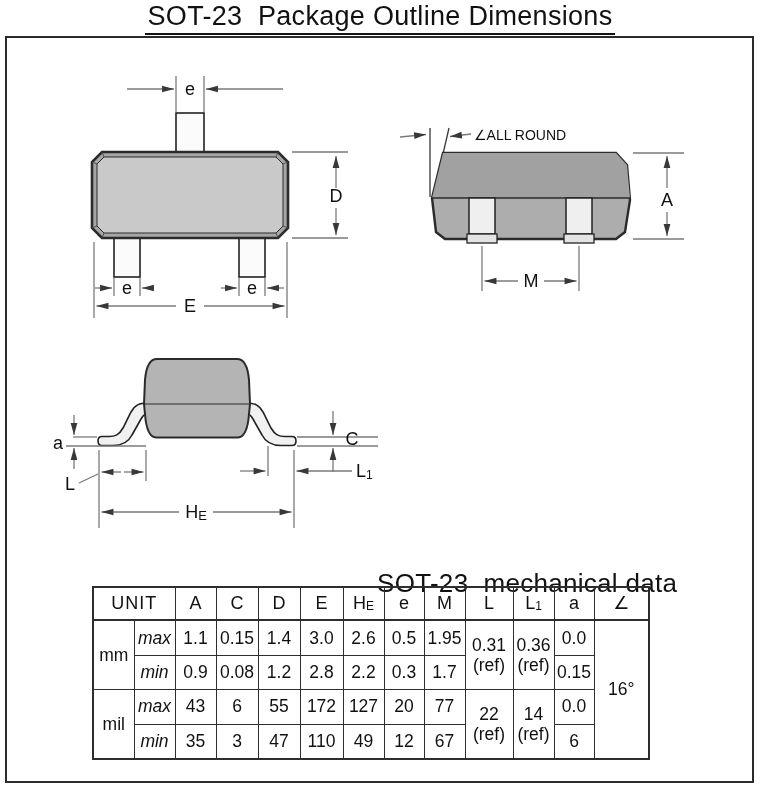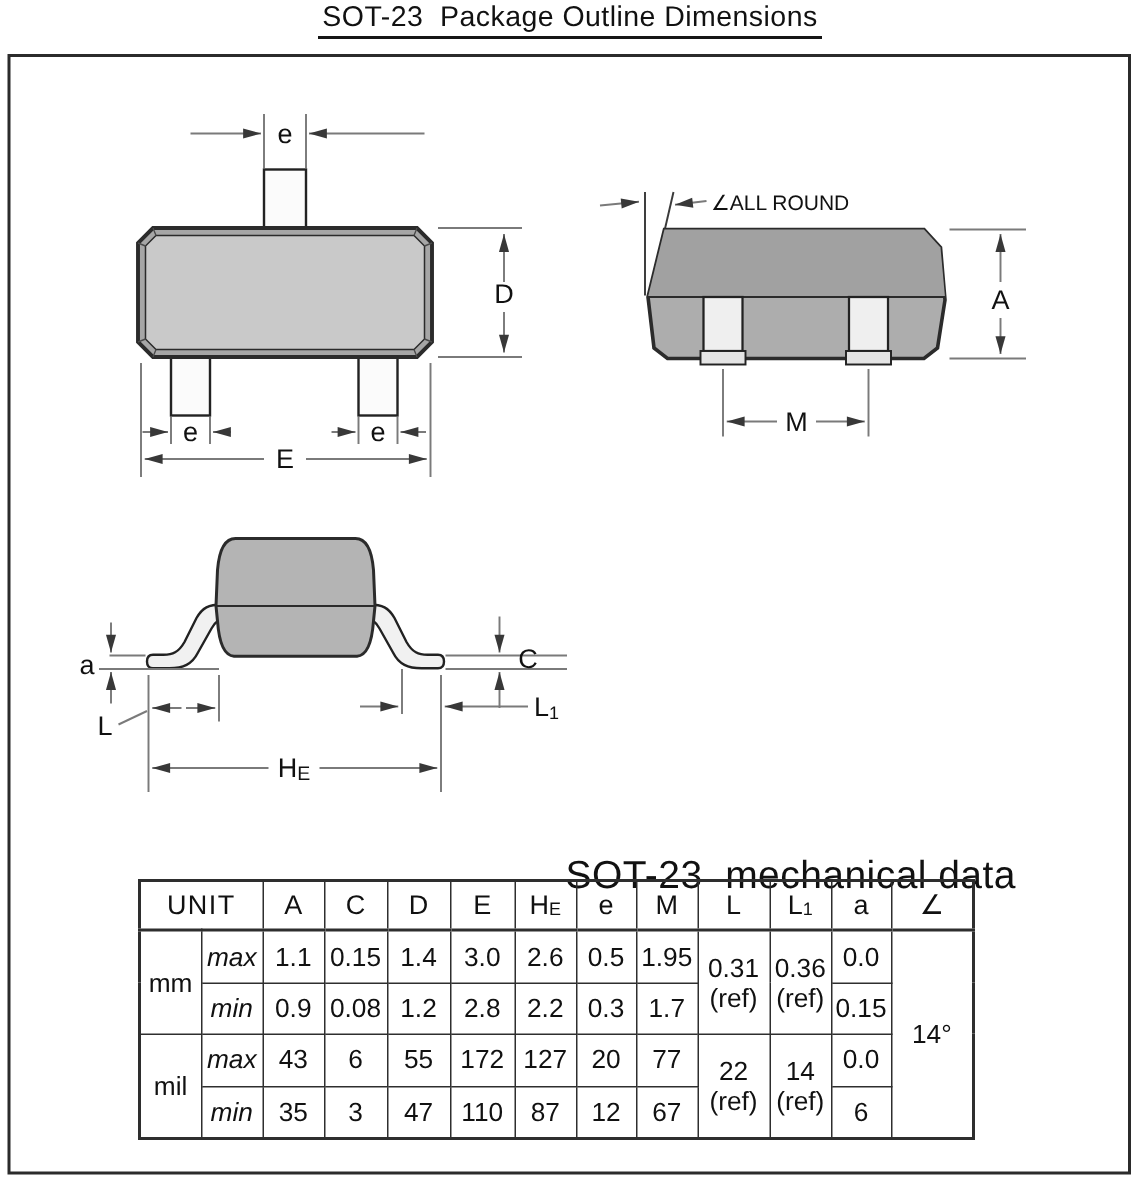--- a/index.html
+++ b/index.html
@@ -2,21 +2,21 @@
 <html><head>
 <meta charset="utf-8">
 <style>
   html,body { margin:0; padding:0; }
   body {
     width:760px; height:794px; background:#ffffff; position:relative; overflow:hidden;
     font-family:"Liberation Sans","DejaVu Sans",sans-serif; color:#111;
   }
   .title-wrap { position:absolute; top:1px; left:0; width:760px; text-align:center; }
   .page-title {
-    display:inline-block; font-size:19px; font-weight:400; letter-spacing:.3px;
+    display:inline-block; font-size:27px; font-weight:400; letter-spacing:.3px;
     border-bottom:2.5px solid #151515; padding:0 3px 1px 3px; white-space:pre;
   }
   .frame { position:absolute; left:5px; top:36px; width:745px; height:743px;
     border:2px solid #2b2b2b; }
   svg.drawings { position:absolute; left:0; top:0; width:760px; height:794px; }
   svg .dim { stroke:#7a7a7a; stroke-width:1.3; fill:none; }
   svg text { fill:#111; font-size:18px; }
   svg .lab-s { font-size:14px; }
   .table-title { position:absolute; left:377px; top:568px; font-size:26px;
     letter-spacing:.3px; white-space:pre; }
@@ -238,21 +238,21 @@
     <td>1.95</td>
     <td rowspan="2">
           <div>0.31</div>
           <div>(ref)</div>
         </td>
     <td rowspan="2">
           <div>0.36</div>
           <div>(ref)</div>
         </td>
     <td>0.0</td>
-    <td rowspan="4" class="angle-cell">14°</td>
+    <td rowspan="4" class="angle-cell">16°</td>
   </tr>
   <tr style="height:34px">
     <td class="mx">min</td>
     <td>0.9</td>
     <td>0.08</td>
     <td>1.2</td>
     <td>2.8</td>
     <td>2.2</td>
     <td>0.3</td>
     <td>1.7</td>
@@ -277,19 +277,19 @@
           <div>(ref)</div>
         </td>
     <td>0.0</td>
   </tr>
   <tr style="height:35px">
     <td class="mx">min</td>
     <td>35</td>
     <td>3</td>
     <td>47</td>
     <td>110</td>
-    <td>87</td>
+    <td>49</td>
     <td>12</td>
     <td>67</td>
     <td>6</td>
   </tr>
 </tbody>
   </table>
 
 </body></html>

